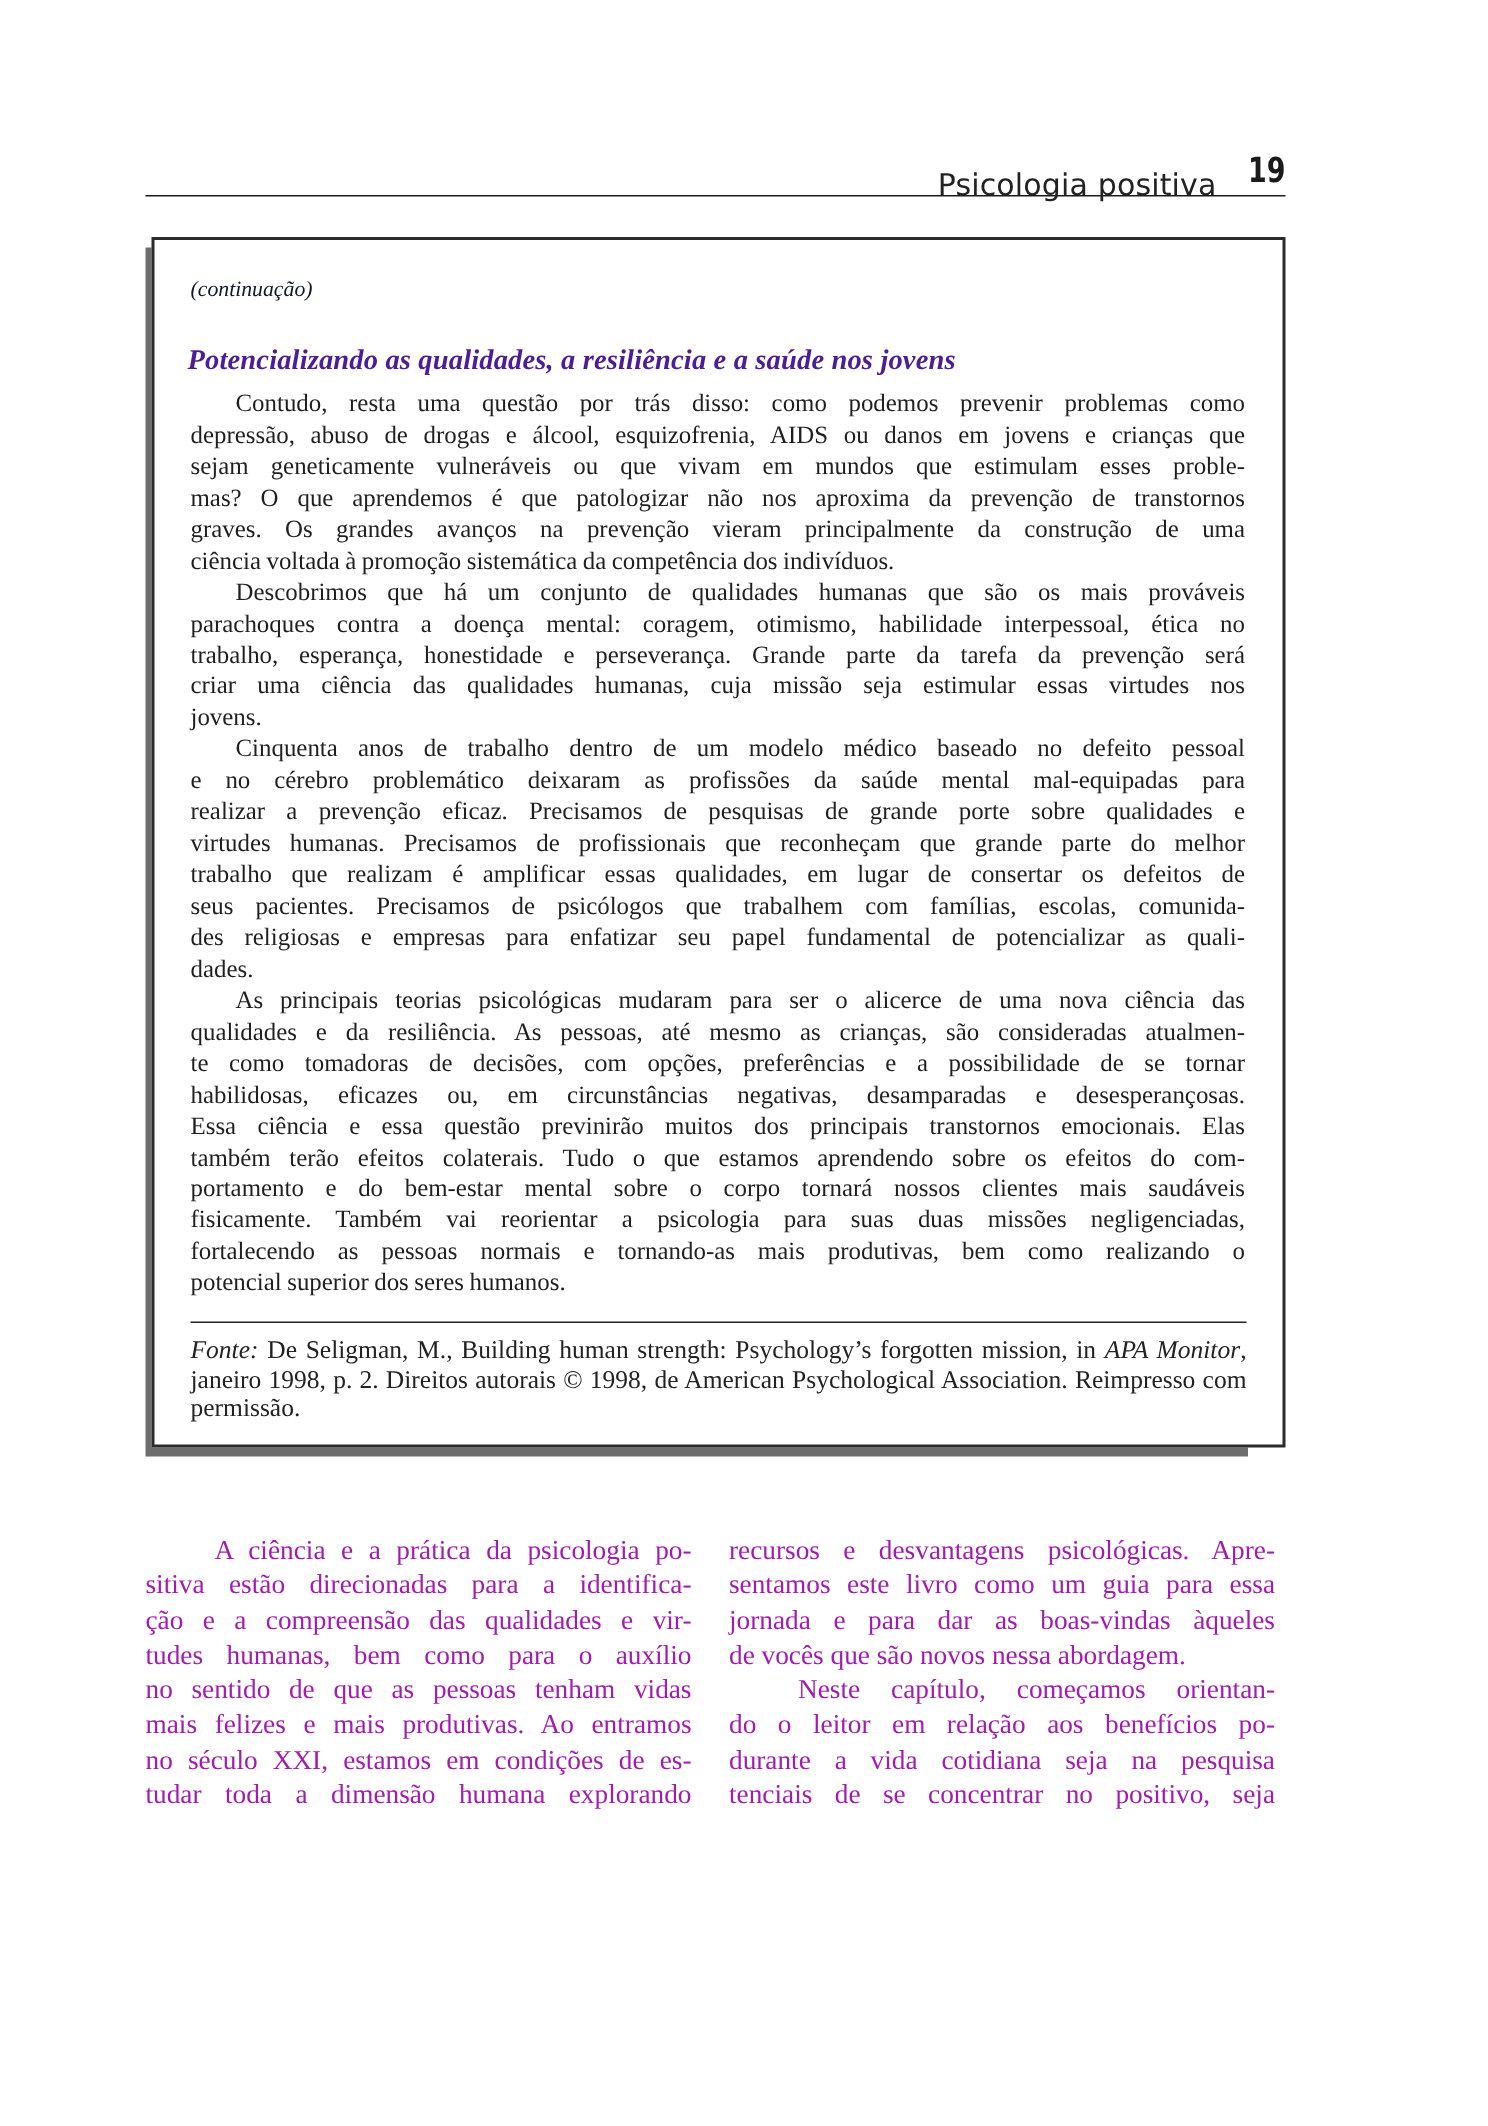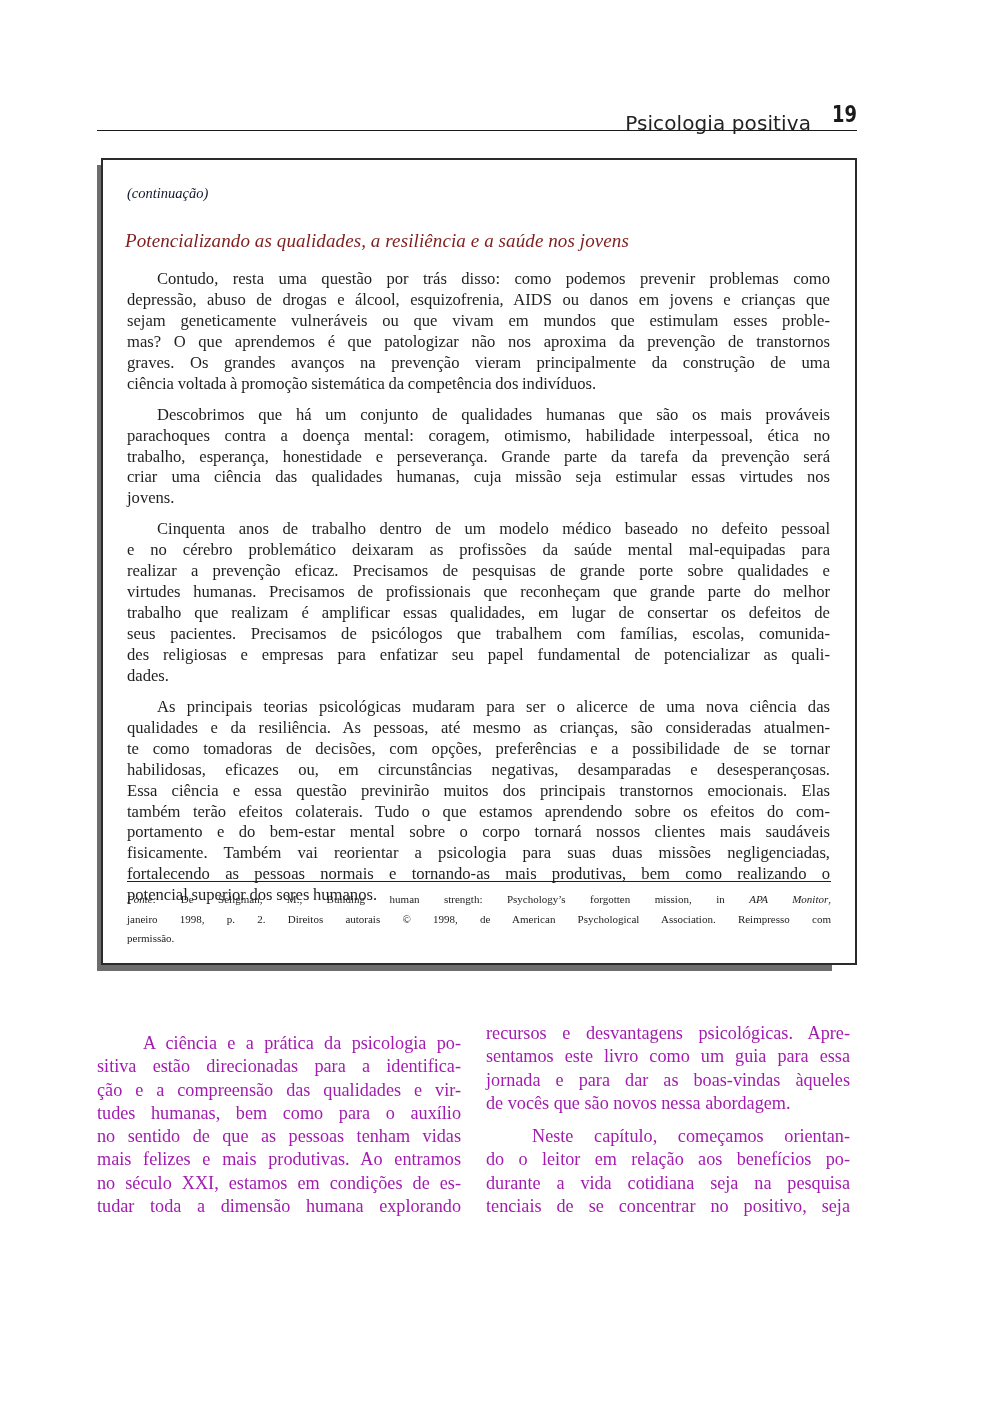--- a/index.html
+++ b/index.html
@@ -4,28 +4,28 @@
 <style>
   html, body { margin: 0; padding: 0; background: #ffffff; }
   body { width: 992px; height: 1417px; position: relative; overflow: hidden; color: #1c1c1c; }
   .header { position: absolute; left: 97px; top: 100px; width: 760px; height: 30px; border-bottom: 1.5px solid #1a1a1a; }
   .running-title { position: absolute; right: 46px; top: 11px; font-family: "DejaVu Sans", sans-serif; font-size: 20px; color: #222; letter-spacing: 0.1px; }
   .page-number { position: absolute; right: 0px; top: 1px; font-family: "DejaVu Sans", sans-serif; font-weight: bold; font-size: 23px; color: #1a1a1a; transform: scaleX(0.78); transform-origin: right center; }
   .box-shadow { position: absolute; left: 97px; top: 165px; width: 735px; height: 806px; background: #6d6d6d; }
   .box { position: absolute; left: 101px; top: 158px; width: 752px; height: 803px; border: 2.5px solid #2b2b2b; background: #fff; }
   .serif { font-family: "Liberation Serif", "DejaVu Serif", serif; }
   .continuation { position: absolute; left: 24px; top: 25px; font-style: italic; font-size: 14.5px; color: #0f172a; }
-  .box-title { position: absolute; left: 22px; top: 70px; font-style: italic; font-weight: normal; font-size: 19px; color: #7f1d1d; letter-spacing: 0.1px; }
+  .box-title { position: absolute; left: 22px; top: 70px; font-style: italic; font-weight: bold; font-size: 19px; color: #4c1d95; letter-spacing: 0.1px; }
   .box-body { position: absolute; left: 24px; top: 99px; width: 703px; font-size: 16.6px; line-height: 20.95px; color: #1f1f1f; }
   .line { display: block; height: 20.95px; text-align: justify; text-align-last: justify; white-space: nowrap; overflow: visible; }
   .line.last { text-align-last: left; }
-  .line.indent { padding-left: 30px; margin-top: 10px; }
+  .line.indent { padding-left: 30px; }
   .box-body .line { word-spacing: -0.5px; }
   .source-rule { position: absolute; left: 24px; top: 721px; width: 704px; height: 0; border-top: 1.5px solid #222; }
-  .source { position: absolute; left: 24px; top: 730px; width: 704px; font-size: 11px; line-height: 19.5px; color: #222; }
+  .source { position: absolute; left: 24px; top: 730px; width: 704px; font-size: 17px; line-height: 19.5px; color: #222; }
   .source .line { height: 19.5px; }
   .col { position: absolute; top: 1022px; width: 364px; font-size: 18.2px; line-height: 23.3px; color: #a21caf; }
   .col .line { height: 23.3px; }
   .col .line.indent { padding-left: 46px; }
   .col-left { left: 97px; }
   .col-right { left: 486px; }
   i { font-style: italic; }
 </style>
 </head>
 <body>

